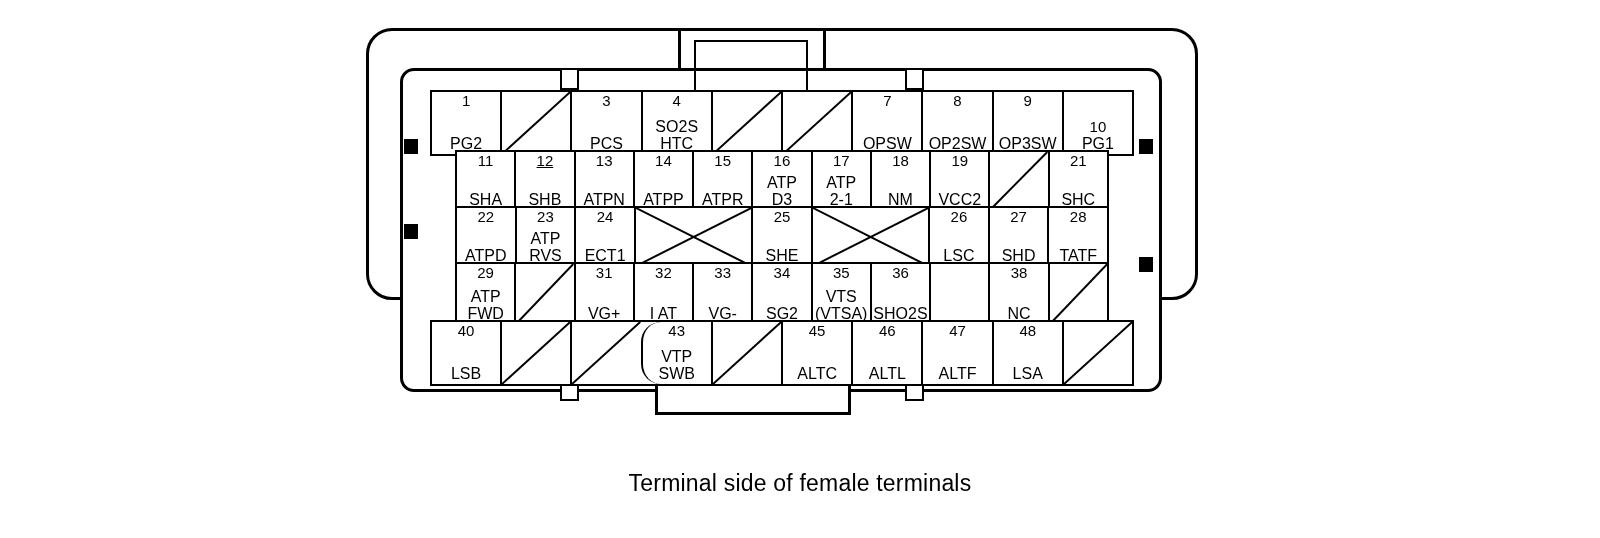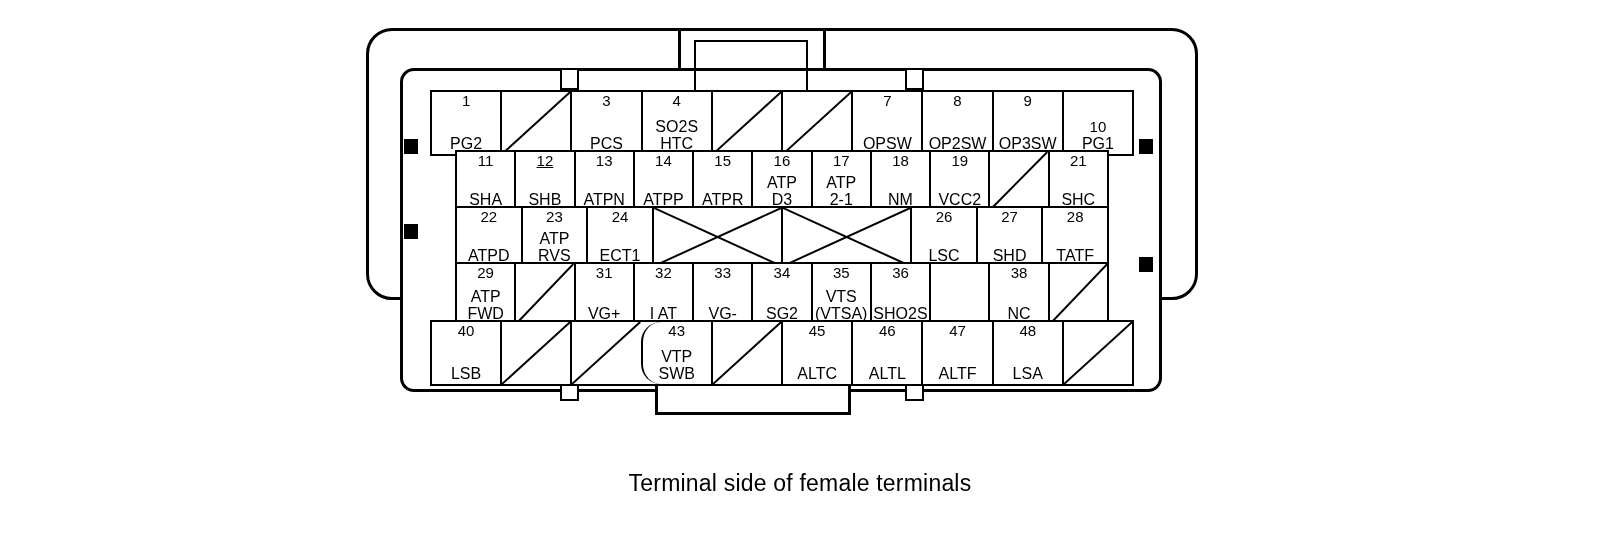--- a/index.html
+++ b/index.html
@@ -204,20 +204,26 @@
         <div class="lbl">
           <div>ECT1</div>
         </div>
       </div>
       <div class="cell" style="flex-grow: 2;">
         <svg viewBox="0 0 100 100" preserveAspectRatio="none">
           <line x1="0" y1="100" x2="100" y2="0"></line>
           <line x1="0" y1="0" x2="100" y2="100"></line>
         </svg>
       </div>
+      <div class="cell" style="flex-grow: 1;">
+        <div class="num">25</div>
+        <div class="lbl">
+          <div>SHE</div>
+        </div>
+      </div>
       <div class="cell" style="flex-grow: 2;">
         <svg viewBox="0 0 100 100" preserveAspectRatio="none">
           <line x1="0" y1="100" x2="100" y2="0"></line>
           <line x1="0" y1="0" x2="100" y2="100"></line>
         </svg>
       </div>
       <div class="cell" style="flex-grow: 1;">
         <div class="num">26</div>
         <div class="lbl">
           <div>LSC</div>

